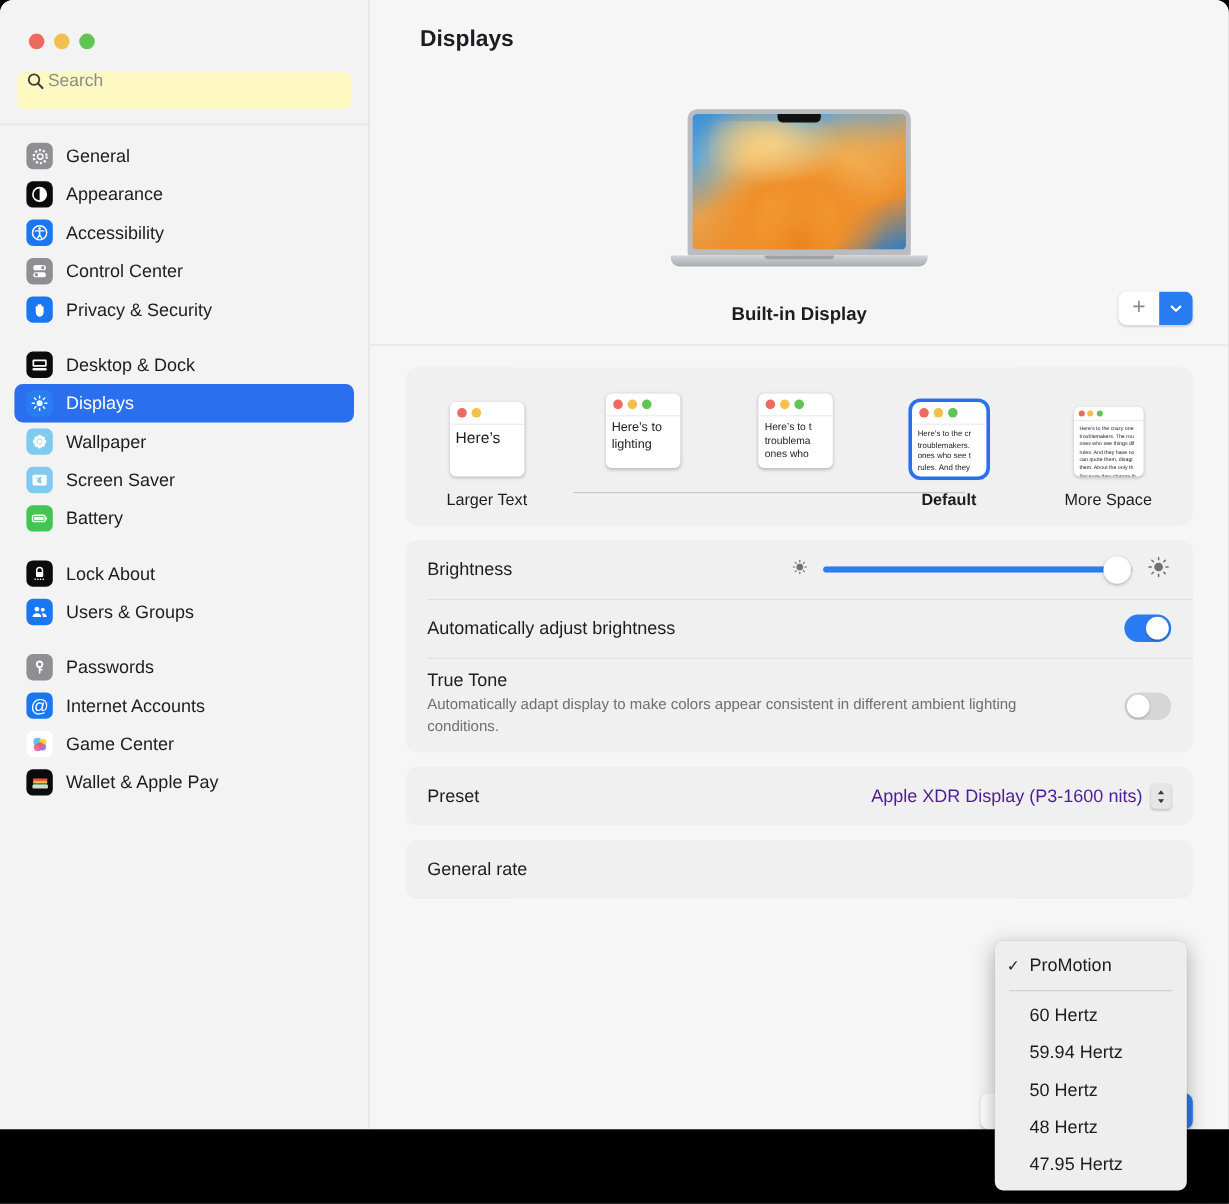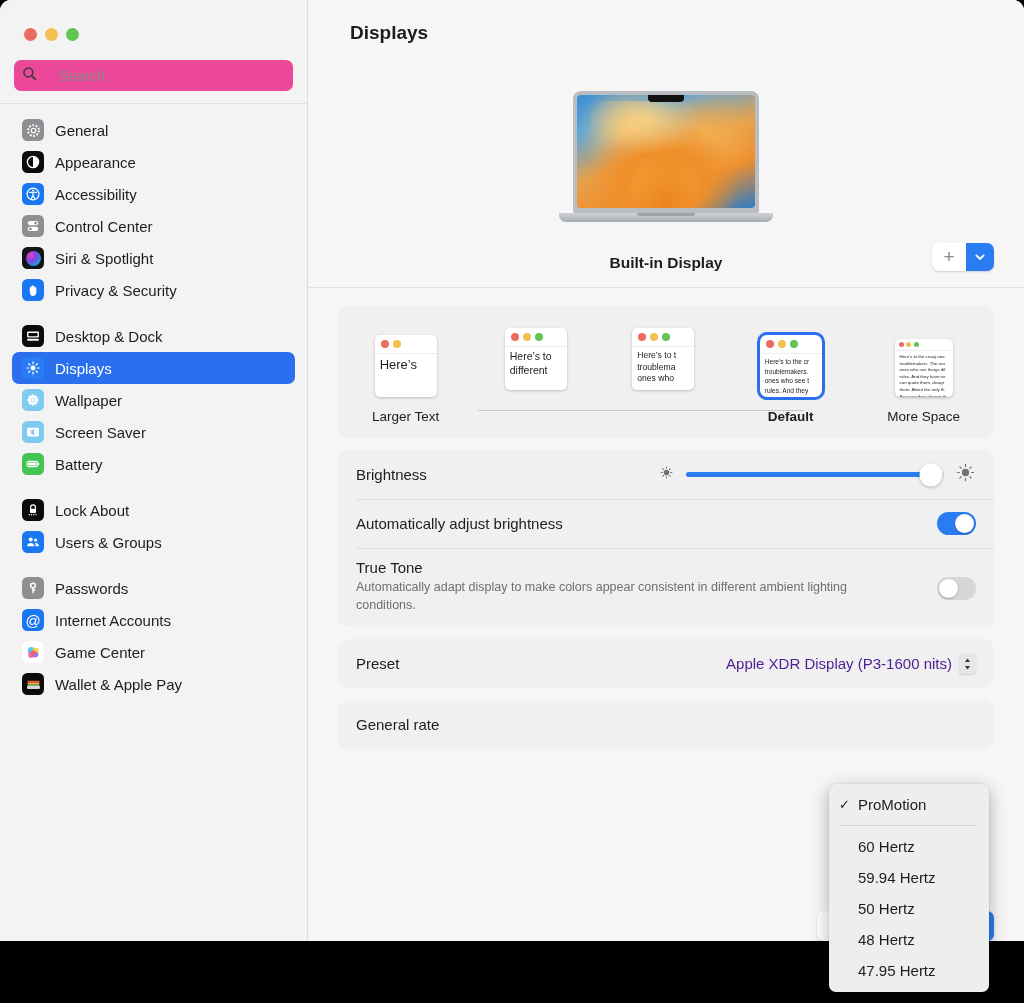--- a/index.html
+++ b/index.html
@@ -28,22 +28,22 @@
   }
   .titlebar { height: 60px; position: relative; flex: none; }
   .traffic { position: absolute; left: 24px; top: 28px; display: flex; gap: 8px; }
   .tl { width: 13px; height: 13px; border-radius: 50%; }
   .tl.red { background: #ec6a5f; }
   .tl.yellow { background: #f3bf4f; }
   .tl.green { background: #61c554; }
 
   .search-wrap { padding: 0 14px 12px 14px; flex: none; }
   .search-box {
-    height: 31px; background: #ec4899; border-radius: 7px;
-    display: flex; align-items: center; padding: 0 8px; gap: 22px;
+    height: 31px; background: #fef9c3; border-radius: 7px;
+    display: flex; align-items: flex-start; padding: 0 8px; gap: 3px;
   }
   .search-box svg { flex: none; }
   .search-input {
     border: none; outline: none; background: transparent;
     font-family: "Liberation Sans", sans-serif;
     font-size: 14.5px; color: #222; width: 100%;
   }
   .search-input::placeholder { color: #8b8b8b; }
   .sidebar-sep { height: 1px; background: #e0e0e0; flex: none; }
 
@@ -252,26 +252,20 @@
         <div class="nav-item">
           <span class="ico" style="background:#8e8e93">
             <svg width="16" height="16" viewBox="0 0 20 20">
                 <rect x="3.4" y="3.6" width="13.2" height="5.4" rx="2.7" fill="#fff"></rect>
                 <circle cx="13.3" cy="6.3" r="1.7" fill="#8e8e93"></circle>
                 <rect x="3.4" y="11" width="13.2" height="5.4" rx="2.7" fill="#fff"></rect>
                 <circle cx="6.7" cy="13.7" r="1.7" fill="#8e8e93"></circle>
               </svg>
           </span>
           <span class="nav-label">Control Center</span>
-        </div>
-        <div class="nav-item">
-          <span class="ico" style="background:#141414">
-            <span style="width:15px;height:15px;border-radius:50%;background:radial-gradient(circle at 32% 30%,#e14bc4 0%,#8b3fe0 35%,#2f86e8 65%,#12c2c2 100%);display:block"></span>
-          </span>
-          <span class="nav-label">Siri &amp; Spotlight</span>
         </div>
         <div class="nav-item">
           <span class="ico" style="background:#1a77f2">
             <svg width="15" height="15" viewBox="0 0 20 20">
                 <path d="M5 11V6.4a1.1 1.1 0 012.2 0v3.3V4.2a1.1 1.1 0 012.2 0v5.2V4.6a1.1 1.1 0 012.2 0v4.8V6.6a1.1 1.1 0 012.2 0V12c0 3.2-2 5.4-4.9 5.4C6.7 17.4 5 15 5 11z" fill="#fff"></path>
               </svg>
           </span>
           <span class="nav-label">Privacy &amp; Security</span>
         </div>
       </div>
@@ -464,21 +458,21 @@
           </div>
 
           <div class="res-opt" style="margin-bottom:34px">
             <div class="thumb" style="width:62px;height:62px">
               <div class="thumb-bar">
                 <span class="tdot r"></span>
                 <span class="tdot y"></span>
                 <span class="tdot g"></span>
               </div>
               <div class="thumb-text" style="font-size:10.5px;line-height:1.3">Here’s to
-different</div>
+lighting</div>
             </div>
           </div>
 
           <div class="res-opt" style="margin-bottom:34px">
             <div class="thumb" style="width:62px;height:62px">
               <div class="thumb-bar">
                 <span class="tdot r"></span>
                 <span class="tdot y"></span>
                 <span class="tdot g"></span>
               </div>

